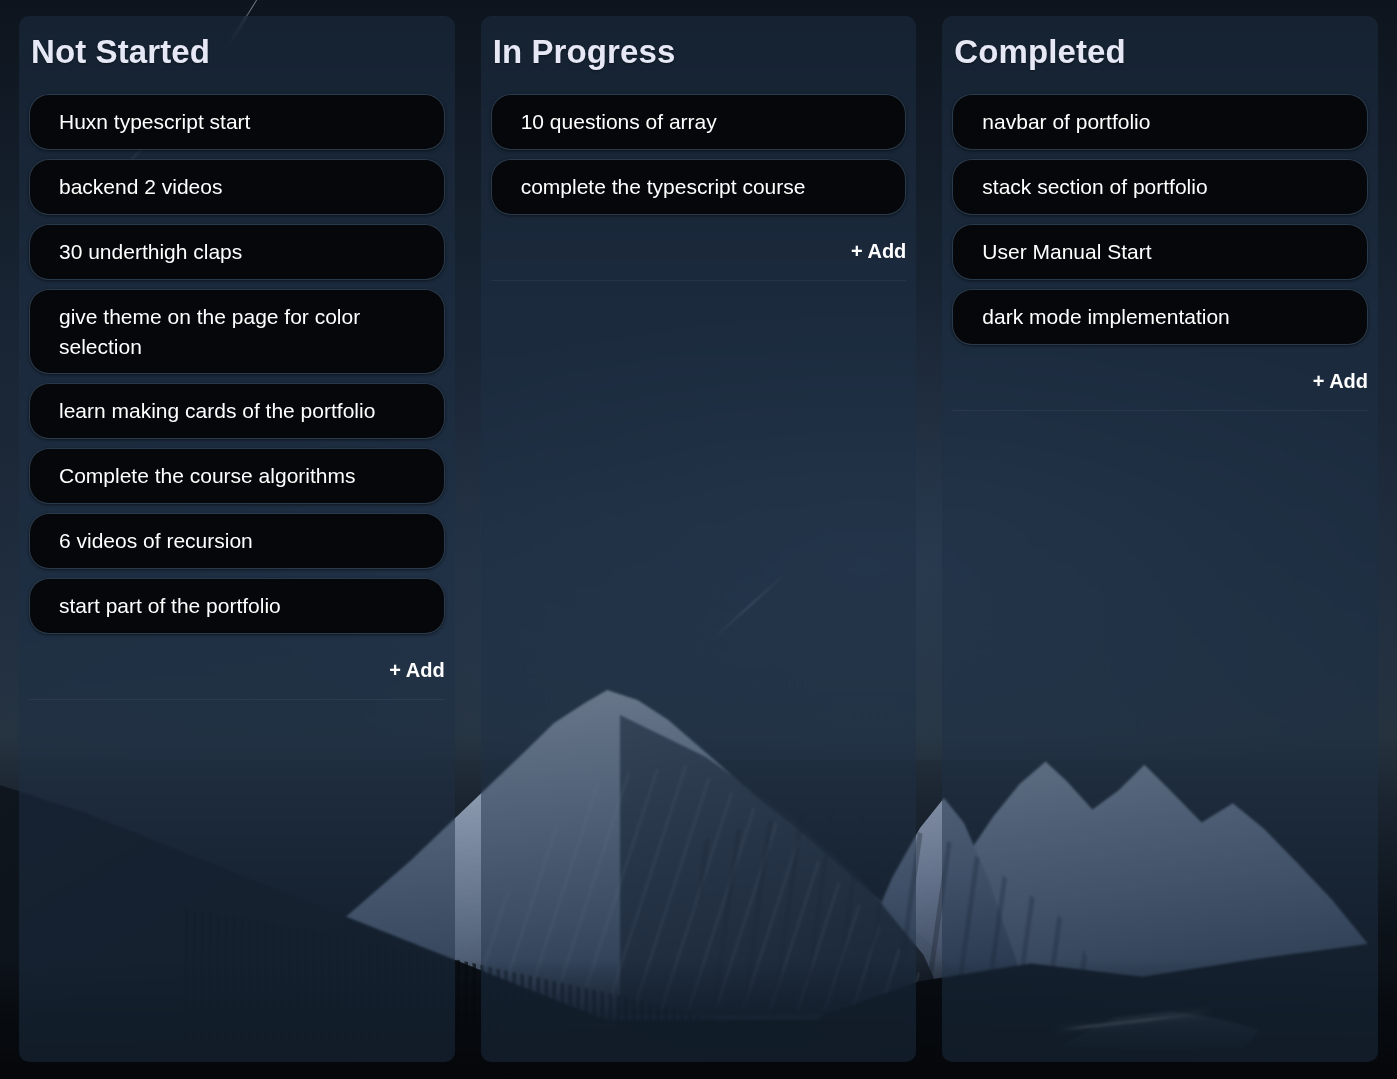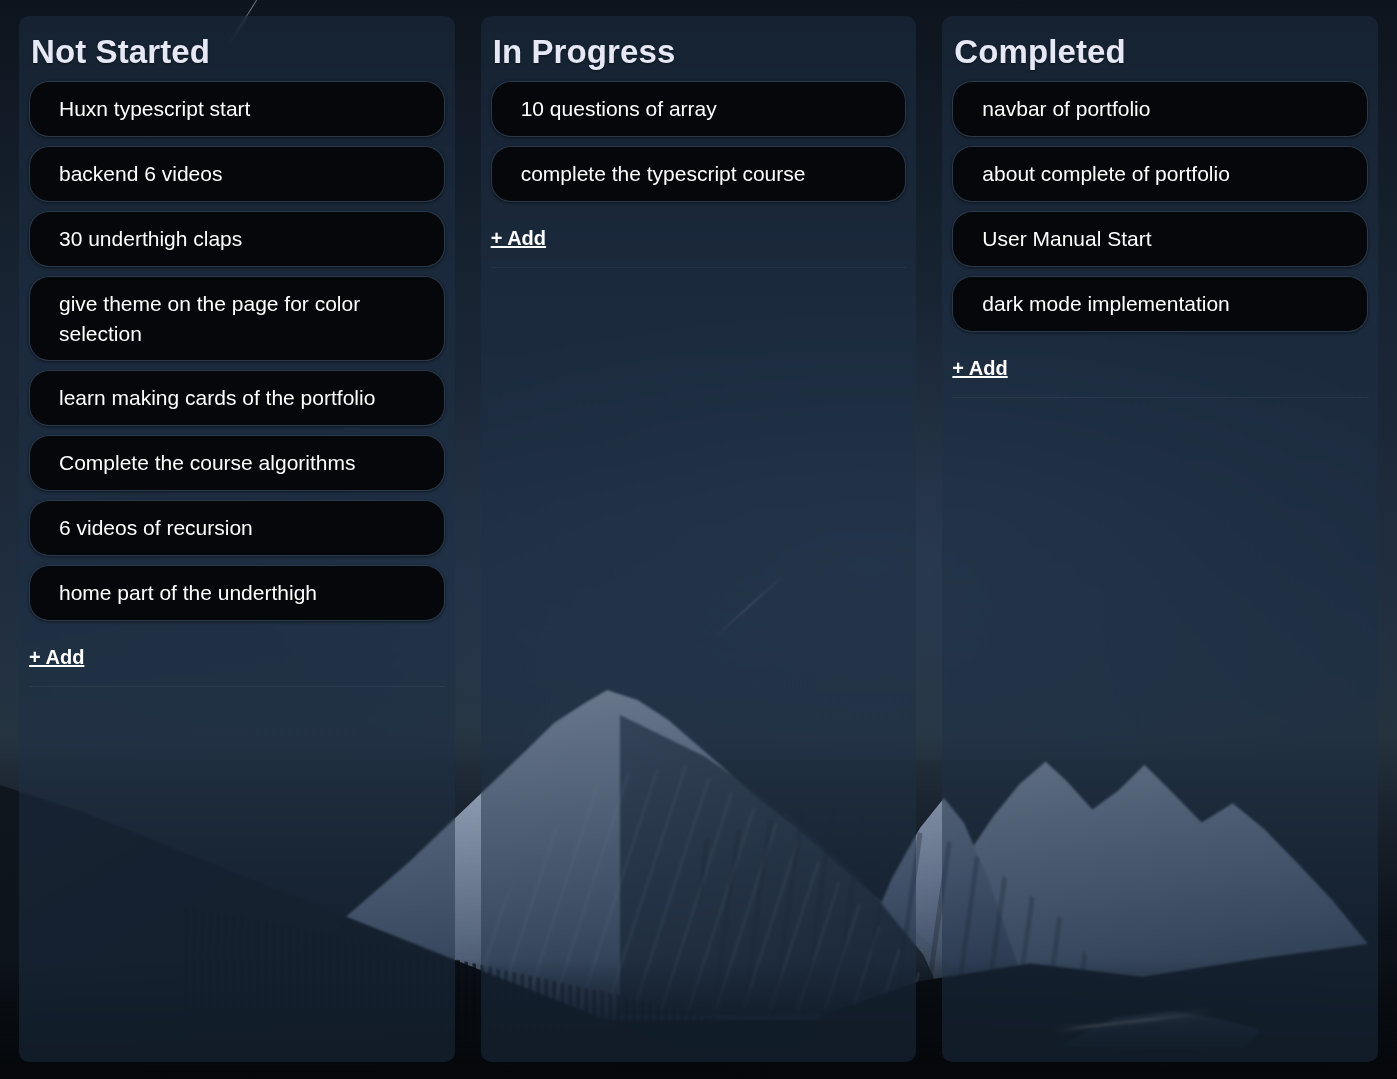--- a/index.html
+++ b/index.html
@@ -226,21 +226,21 @@
     flex-direction: column;
   }
 
   .column-title {
     font-size: 33px;
     font-weight: 700;
     color: #e6e8f5;
     letter-spacing: 0.1px;
     line-height: 1.1;
     padding: 0 2px 0 2px;
-    margin-bottom: 11px;
+    margin-bottom: 24px;
     text-shadow: 0 1px 2px rgba(0,0,0,0.45);
   }
 
   .card-list {
     display: flex;
     flex-direction: column;
     gap: 9px;
   }
 
   .card {
@@ -255,28 +255,27 @@
     min-height: 48px;
     display: flex;
     align-items: center;
     cursor: grab;
     box-shadow: 0 1px 3px rgba(0,0,0,0.5);
   }
 
   .add-row {
     margin-top: 9px;
     padding: 16px 0 17px 0;
-    text-align: left;
+    text-align: right;
     color: #ffffff;
     font-size: 20px;
     font-weight: 700;
     cursor: pointer;
     border-bottom: 1px solid rgba(255,255,255,0.05);
     user-select: none;
-    text-decoration: underline;
   }
 </style>
 </head>
 <body>
 
 <div id="photo-bg">
   <div id="sky-haze"></div>
   <div id="peak-right"></div>
   <div id="peak-saddle"></div>
   <div id="peak-main"></div>
@@ -294,44 +293,44 @@
   <div class="scratch" id="scratch-2"></div>
   <div class="scratch" id="scratch-3"></div>
 </div>
 
 <div id="board">
 
   <section class="column">
     <h2 class="column-title">Not Started</h2>
     <div class="card-list">
       <div class="card">Huxn typescript start</div>
-      <div class="card">backend 6 videos</div>
+      <div class="card">backend 2 videos</div>
       <div class="card">30 underthigh claps</div>
       <div class="card">give theme on the page for color selection</div>
       <div class="card">learn making cards of the portfolio</div>
       <div class="card">Complete the course algorithms</div>
       <div class="card">6 videos of recursion</div>
-      <div class="card">home part of the underthigh</div>
+      <div class="card">start part of the portfolio</div>
     </div>
     <div class="add-row">+ Add</div>
   </section>
 
   <section class="column">
     <h2 class="column-title">In Progress</h2>
     <div class="card-list">
       <div class="card">10 questions of array</div>
       <div class="card">complete the typescript course</div>
     </div>
     <div class="add-row">+ Add</div>
   </section>
 
   <section class="column">
     <h2 class="column-title">Completed</h2>
     <div class="card-list">
       <div class="card">navbar of portfolio</div>
-      <div class="card">about complete of portfolio</div>
+      <div class="card">stack section of portfolio</div>
       <div class="card">User Manual Start</div>
       <div class="card">dark mode implementation</div>
     </div>
     <div class="add-row">+ Add</div>
   </section>
 
 </div>
 
 </body></html>

